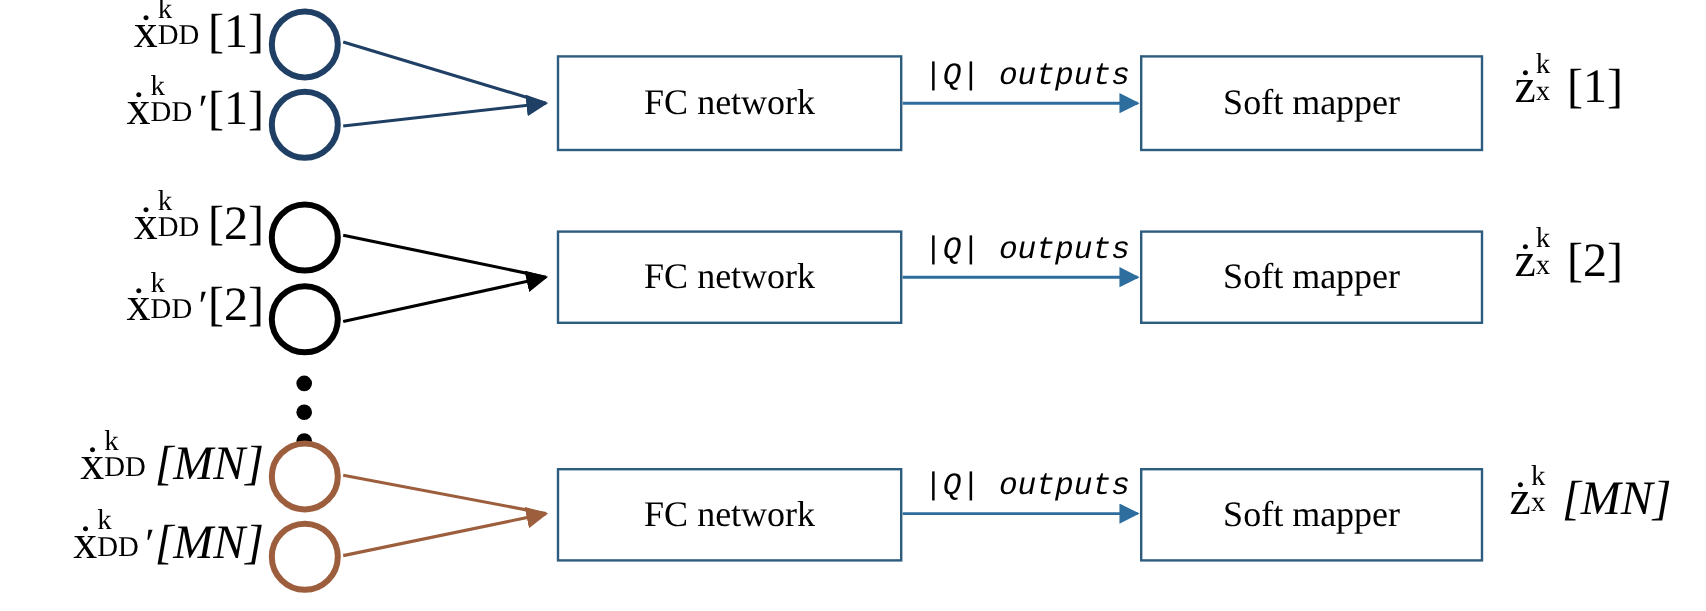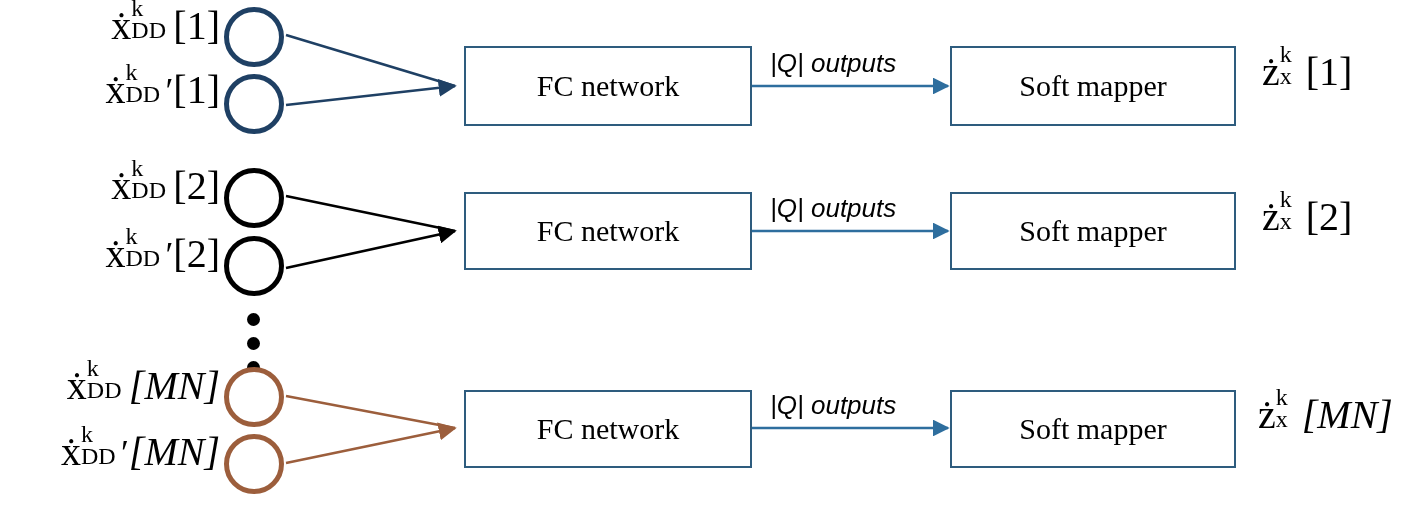--- a/index.html
+++ b/index.html
@@ -47,21 +47,21 @@
     background: #ffffff;
     display: flex;
     align-items: center;
     justify-content: center;
     font-family: "Liberation Serif", serif;
     color: #000000;
   }
   .wire-label {
     position: absolute;
     white-space: nowrap;
-    font-family: Liberation Sans, sans-serif;
+    font-family: Liberation Mono, monospace;
     font-style: italic;
     color: #000000;
   }
   .dot {
     position: absolute;
     width: 13px; height: 13px;
     border-radius: 50%;
     background: #000000;
   }
   

